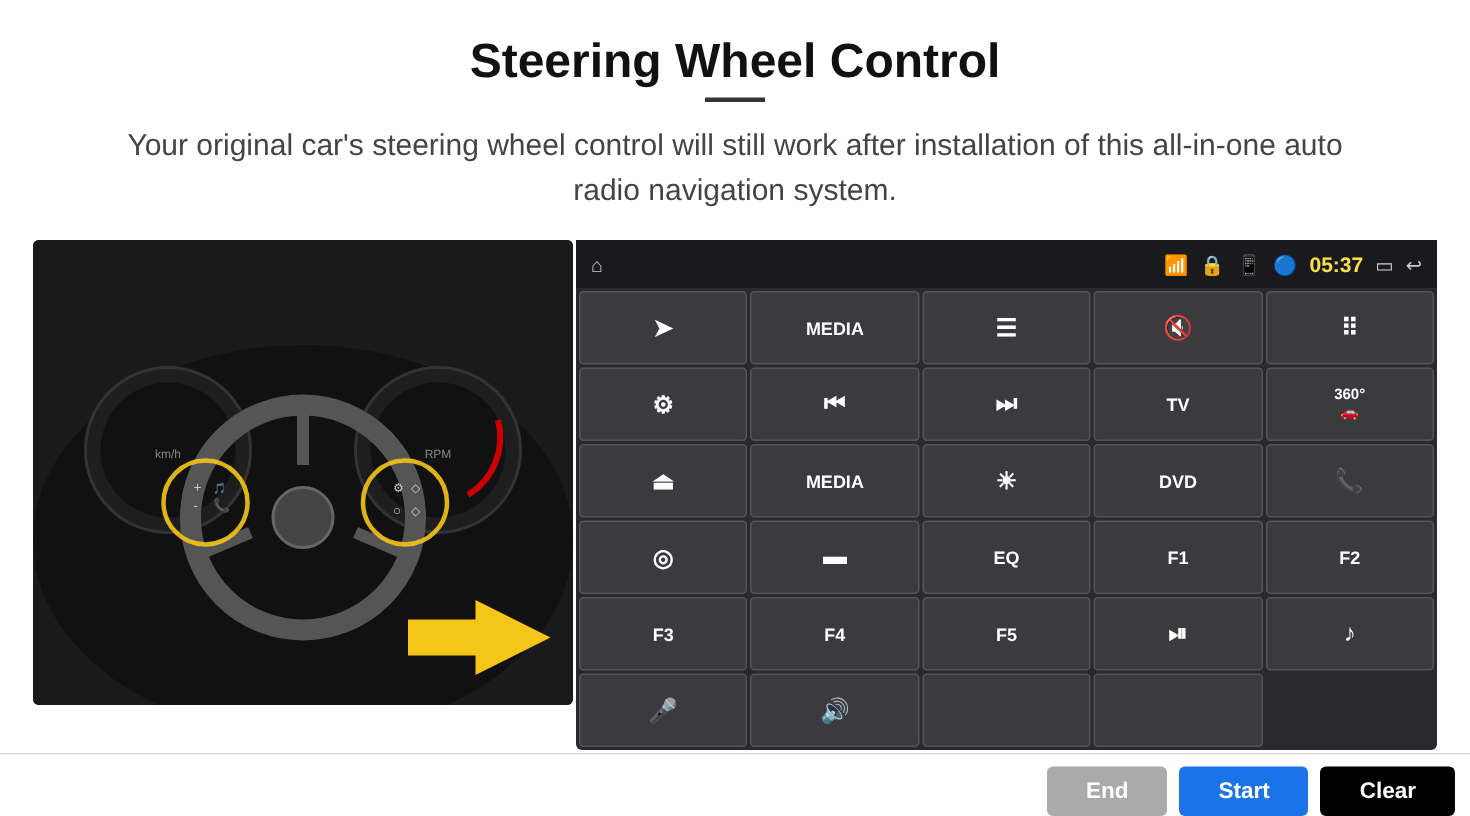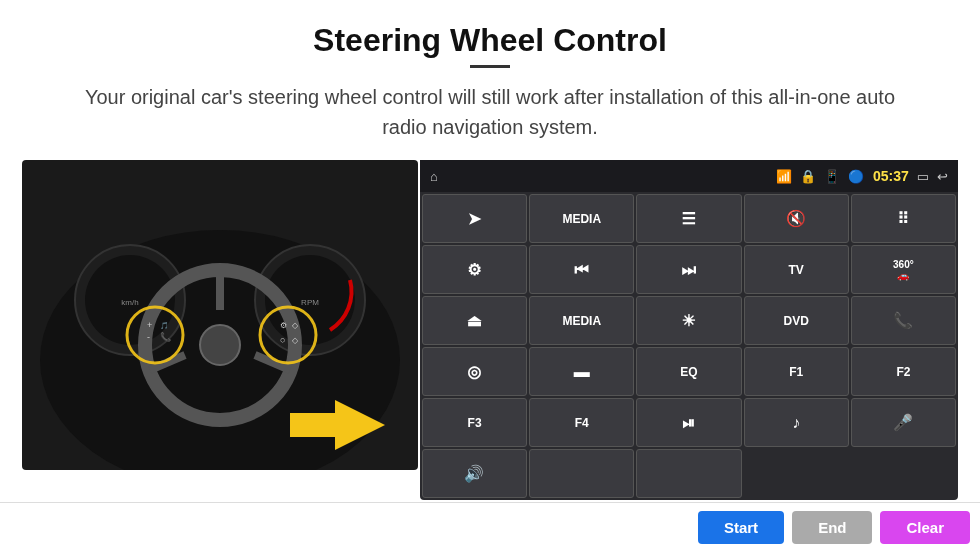--- a/index.html
+++ b/index.html
@@ -36,21 +36,21 @@
 
     .content-area {
       display: flex;
       flex-direction: row;
       padding: 0 22px 0 22px;
       gap: 0;
       height: 340px;
     }
 
     .car-image {
-      width: 396px;
+      width: 360px;
       height: 310px;
       background: #1a1a1a;
       border-radius: 4px;
       position: relative;
       overflow: hidden;
       flex-shrink: 0;
     }
 
     
     .car-image svg {
@@ -147,21 +147,21 @@
       background: #1a73e8;
       color: #fff;
     }
 
     .btn-end {
       background: #aaa;
       color: #fff;
     }
 
     .btn-clear {
-      background: #d946ef;
+      background: #000000;
       color: #fff;
       text-align: right;
     }
 
     .outer-wrapper {
       display: flex;
       flex-direction: column;
     }
   </style>
 </head>
@@ -301,36 +301,39 @@
         <div class="btn">
             <span>F2</span>
           </div>
         <div class="btn">
             <span>F3</span>
           </div>
         <div class="btn">
             <span>F4</span>
           </div>
         <div class="btn">
+            <span>F5</span>
+          </div>
+        <div class="btn">
             <span class="btn-icon">⏯</span>
           </div>
 
         <div class="btn">
             <span class="btn-icon">♪</span>
           </div>
         <div class="btn">
             <span class="btn-icon">🎤</span>
           </div>
         <div class="btn">
             <span class="btn-icon">🔊</span>
           </div>
         <div class="btn"></div>
         <div class="btn"></div>
       </div>
     </div>
   </div>
 
   <div class="bottom-bar">
+    <button class="bottom-btn btn-end">End</button>
     <button class="bottom-btn btn-start">Start</button>
-    <button class="bottom-btn btn-end">End</button>
     <button class="bottom-btn btn-clear">Clear</button>
   </div>
 </div>
 
 </body></html>

